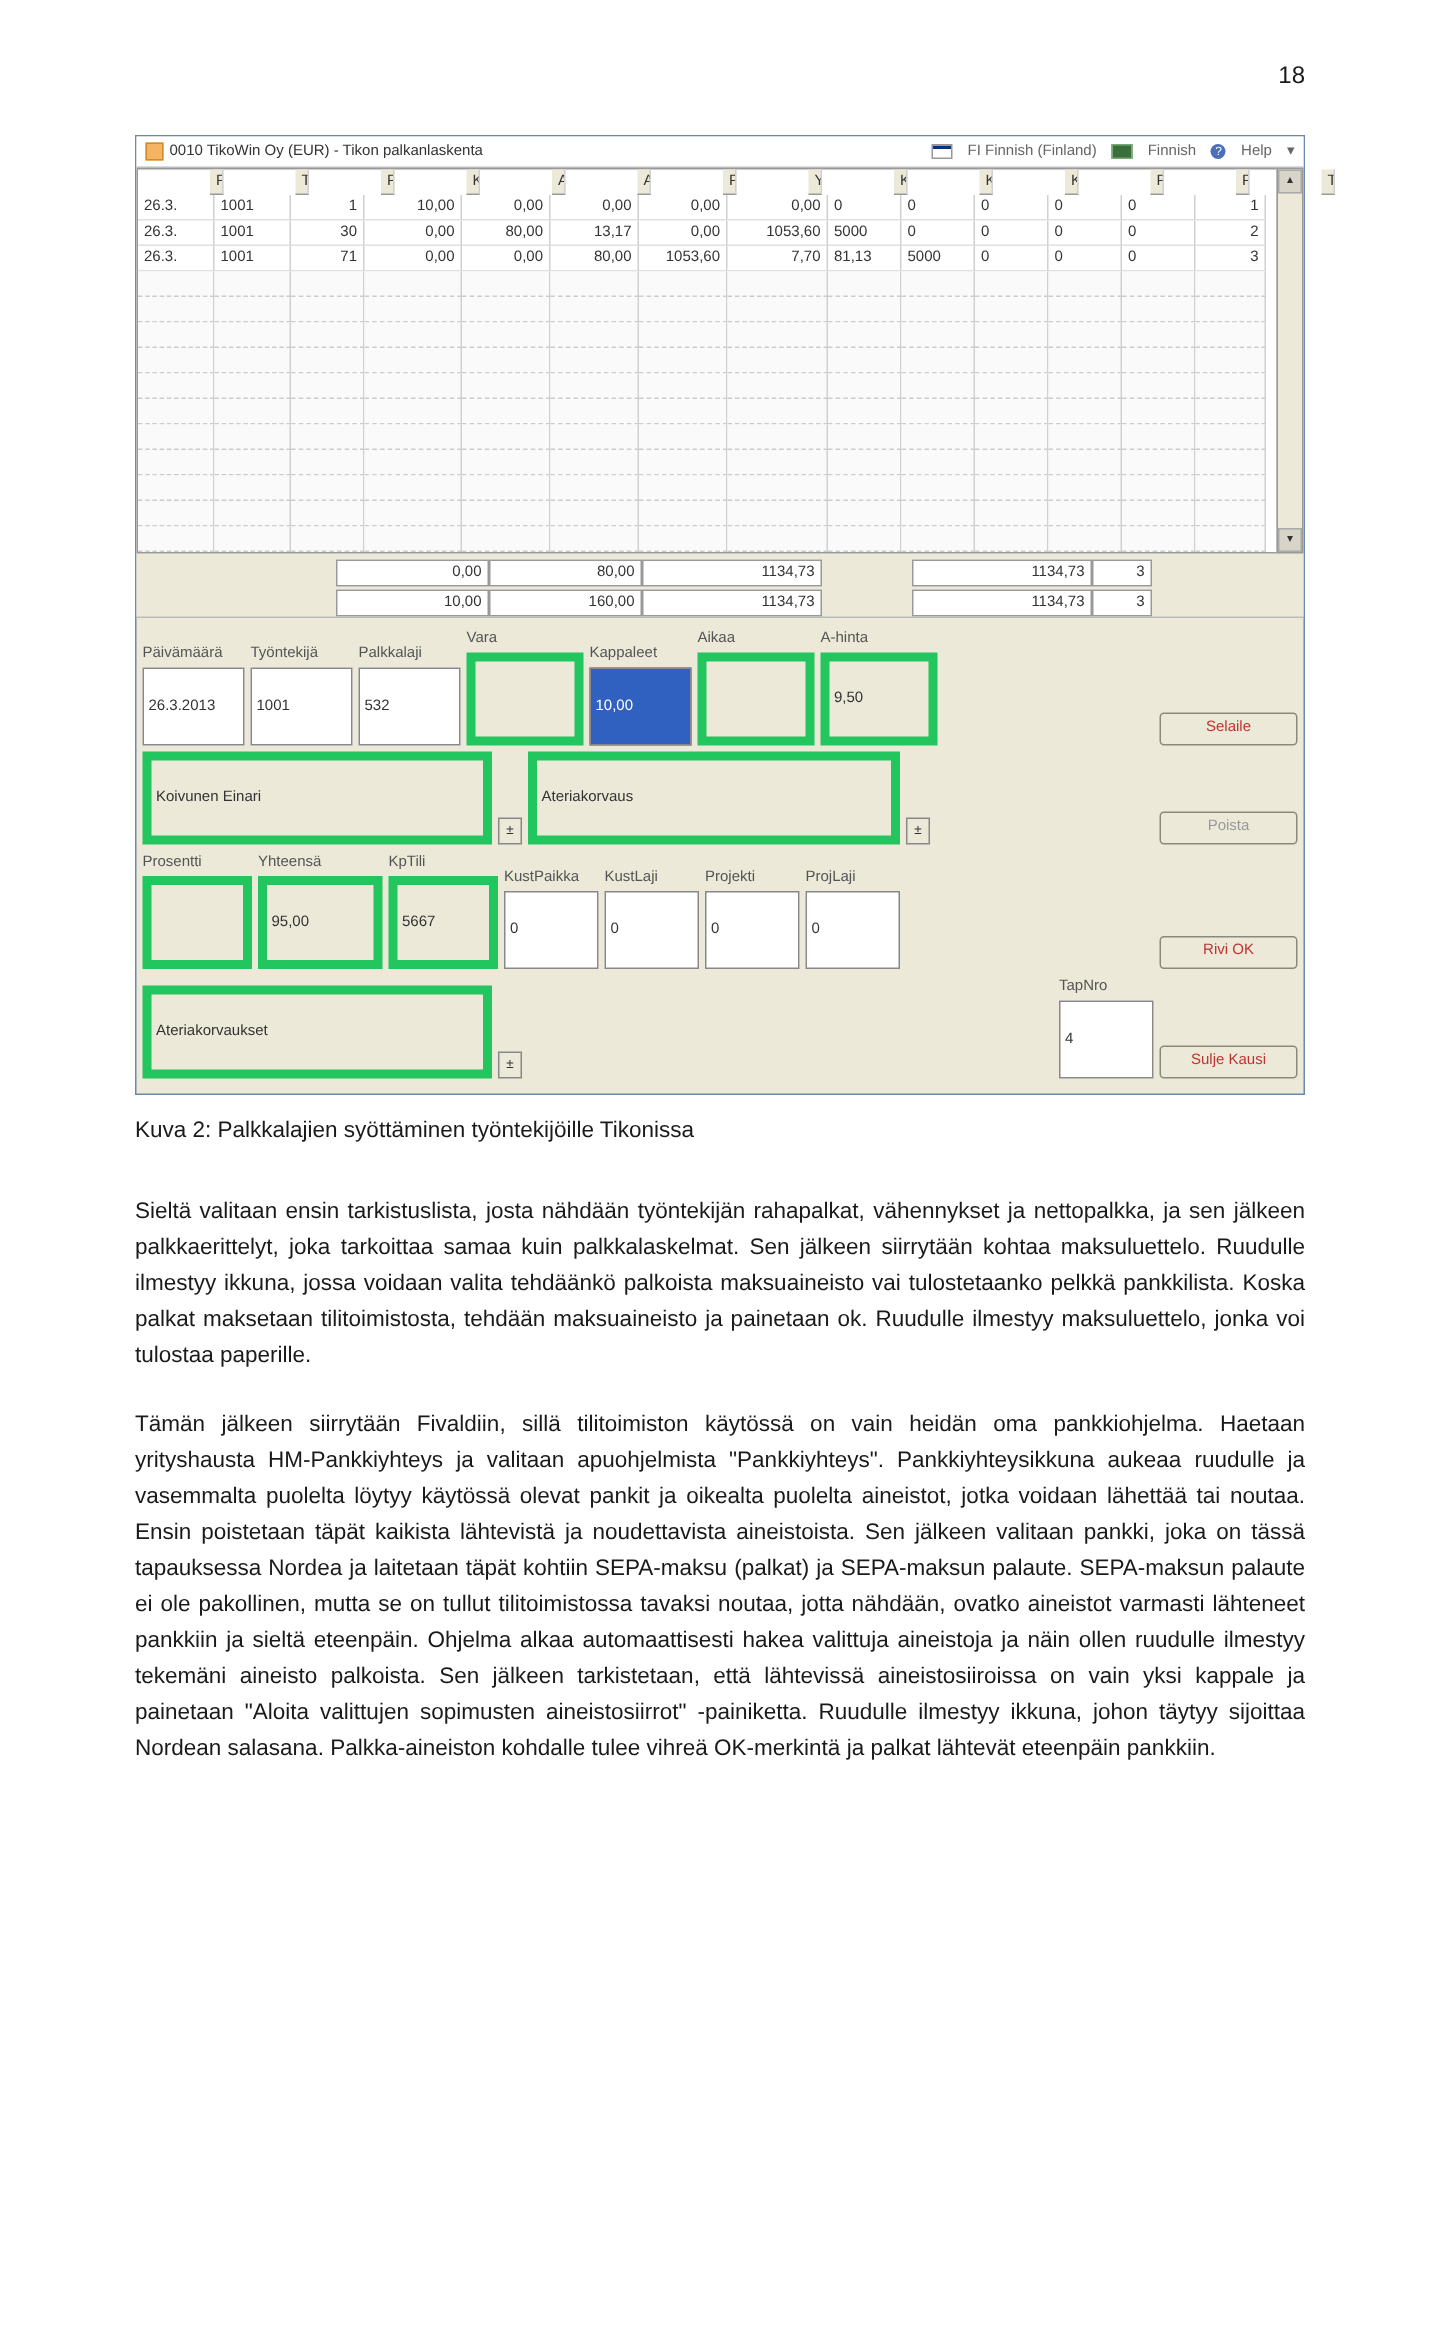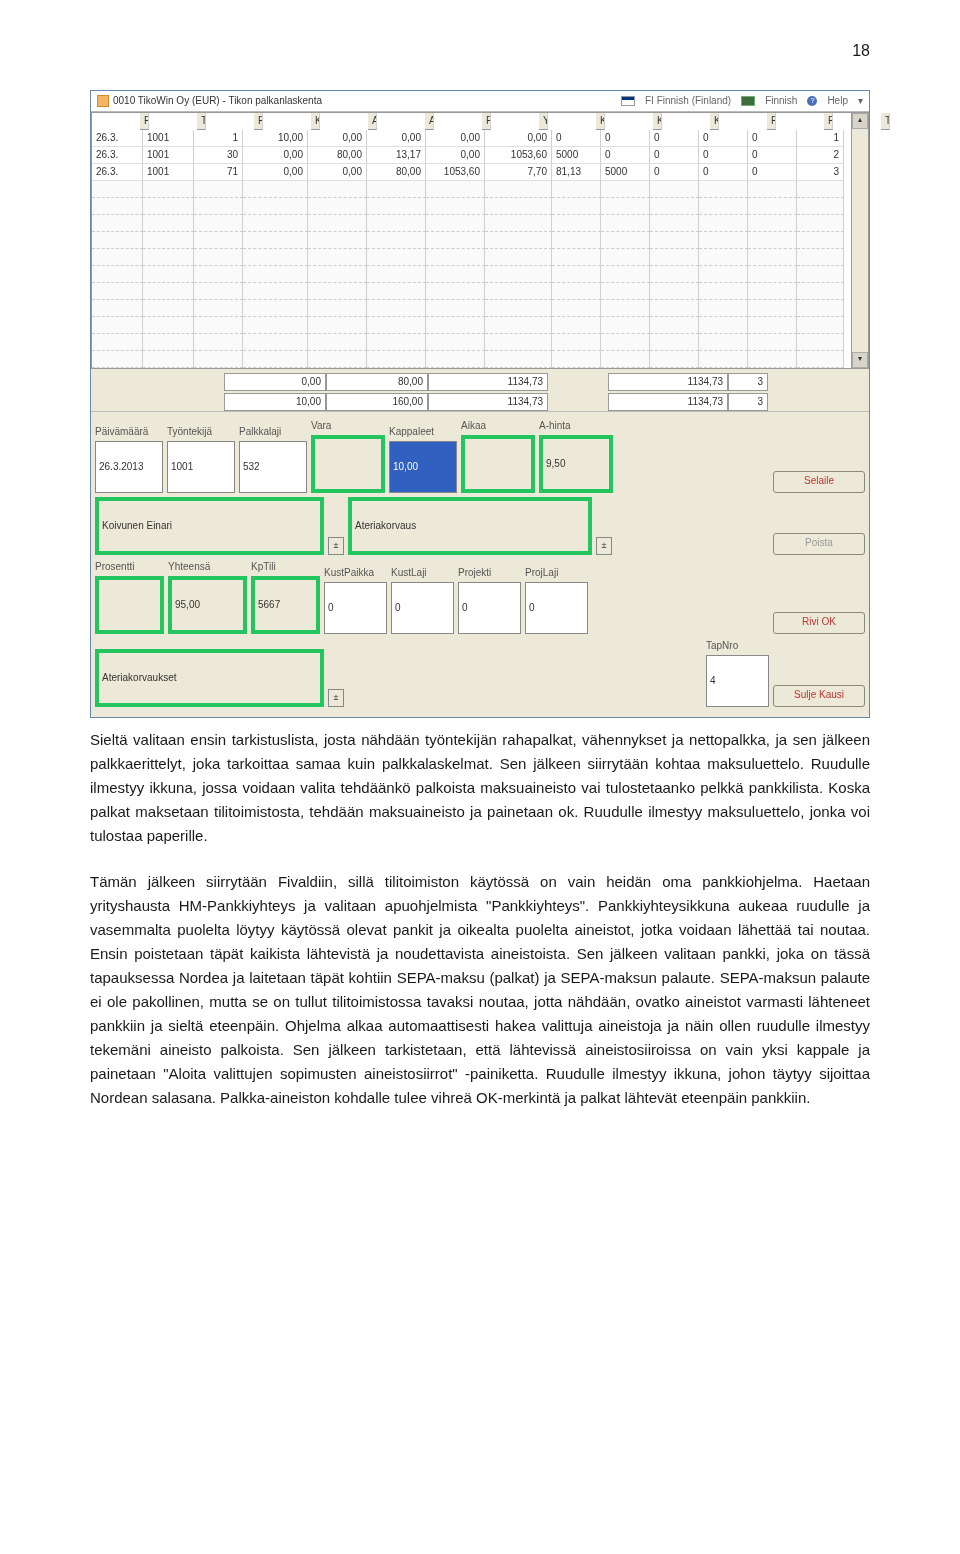--- a/index.html
+++ b/index.html
@@ -37,21 +37,21 @@
   .sarrow { height: 14px; background: #d8d4c8; border: 1px solid #aaa; font-size: 8px; text-align: center; line-height: 12px; }
   .totalsbar { background: #ece9d8; padding: 4px 0 0 0; }
   .totrow { display: flex; gap: 0; }
   .totsp { display: inline-block; height: 16px; }
   .totbox { background: #fff; border: 1px solid #999; font-size: 10px; padding: 1px 4px; text-align: right; height: 14px; line-height: 14px; }
   .formarea { border-top: 1px solid #bbb; padding: 6px 4px; }
   .frow { display: flex; gap: 4px; align-items: flex-end; margin-bottom: 4px; }
   .fld { display: flex; flex-direction: column; }
   .fld label { font-size: 10px; color: #555; margin-bottom: 1px; }
   .finput { background: #fff; border: 1px solid #888; padding: 18px 3px; font-size: 10px; height: 14px; line-height: 14px; }
-  .finput.ro { background: #ece9d8; border: 4px solid #22c55e; }
+  .finput.ro { background: #ece9d8; border: 6px solid #22c55e; }
   .finput.sel { background: #3060c0; color: #fff; }
   .btncol { display: flex; flex-direction: column; gap: 4px; margin-left: auto; }
   .wbtn { width: 90px; height: 20px; background: #ece9d8; border: 1px solid #8a8a7a; border-radius: 3px; font-size: 10px; text-align: center; line-height: 18px; }
   .wbtn.disabled { color: #999; }
   .wbtn.accent { color: #c03333; }
   .dropbtn { width: 14px; height: 16px; background: #ece9d8; border: 1px solid #888; font-size: 9px; text-align: center; line-height: 14px; }
   .caption { margin: 12px 0 30px 0; font-size: 15px; }
   p.body { margin: 0 0 22px 0; text-align: justify; }
 </style>
 </head>
@@ -436,17 +436,18 @@
               <div class="finput" style="width:55px">4</div>
             </div>
           <div class="btncol">
               <div class="wbtn accent">Sulje Kausi</div>
             </div>
         </div>
       </div>
     </div>
   </div>
 
+  <div class="caption">Kuva 2: Palkkalajien syöttäminen työntekijöille Tikonissa</div>
 
   <p class="body">Sieltä valitaan ensin tarkistuslista, josta nähdään työntekijän rahapalkat, vähennykset ja nettopalkka, ja sen jälkeen palkkaerittelyt, joka tarkoittaa samaa kuin palkkalaskelmat. Sen jälkeen siirrytään kohtaa maksuluettelo. Ruudulle ilmestyy ikkuna, jossa voidaan valita tehdäänkö palkoista maksuaineisto vai tulostetaanko pelkkä pankkilista. Koska palkat maksetaan tilitoimistosta, tehdään maksuaineisto ja painetaan ok. Ruudulle ilmestyy maksuluettelo, jonka voi tulostaa paperille.</p>
   <p class="body">Tämän jälkeen siirrytään Fivaldiin, sillä tilitoimiston käytössä on vain heidän oma pankkiohjelma. Haetaan yrityshausta HM-Pankkiyhteys ja valitaan apuohjelmista "Pankkiyhteys". Pankkiyhteysikkuna aukeaa ruudulle ja vasemmalta puolelta löytyy käytössä olevat pankit ja oikealta puolelta aineistot, jotka voidaan lähettää tai noutaa. Ensin poistetaan täpät kaikista lähtevistä ja noudettavista aineistoista. Sen jälkeen valitaan pankki, joka on tässä tapauksessa Nordea ja laitetaan täpät kohtiin SEPA-maksu (palkat) ja SEPA-maksun palaute. SEPA-maksun palaute ei ole pakollinen, mutta se on tullut tilitoimistossa tavaksi noutaa, jotta nähdään, ovatko aineistot varmasti lähteneet pankkiin ja sieltä eteenpäin. Ohjelma alkaa automaattisesti hakea valittuja aineistoja ja näin ollen ruudulle ilmestyy tekemäni aineisto palkoista. Sen jälkeen tarkistetaan, että lähtevissä aineistosiiroissa on vain yksi kappale ja painetaan "Aloita valittujen sopimusten aineistosiirrot" -painiketta. Ruudulle ilmestyy ikkuna, johon täytyy sijoittaa Nordean salasana. Palkka-aineiston kohdalle tulee vihreä OK-merkintä ja palkat lähtevät eteenpäin pankkiin.</p>
 
 </div>
 
 </body></html>

